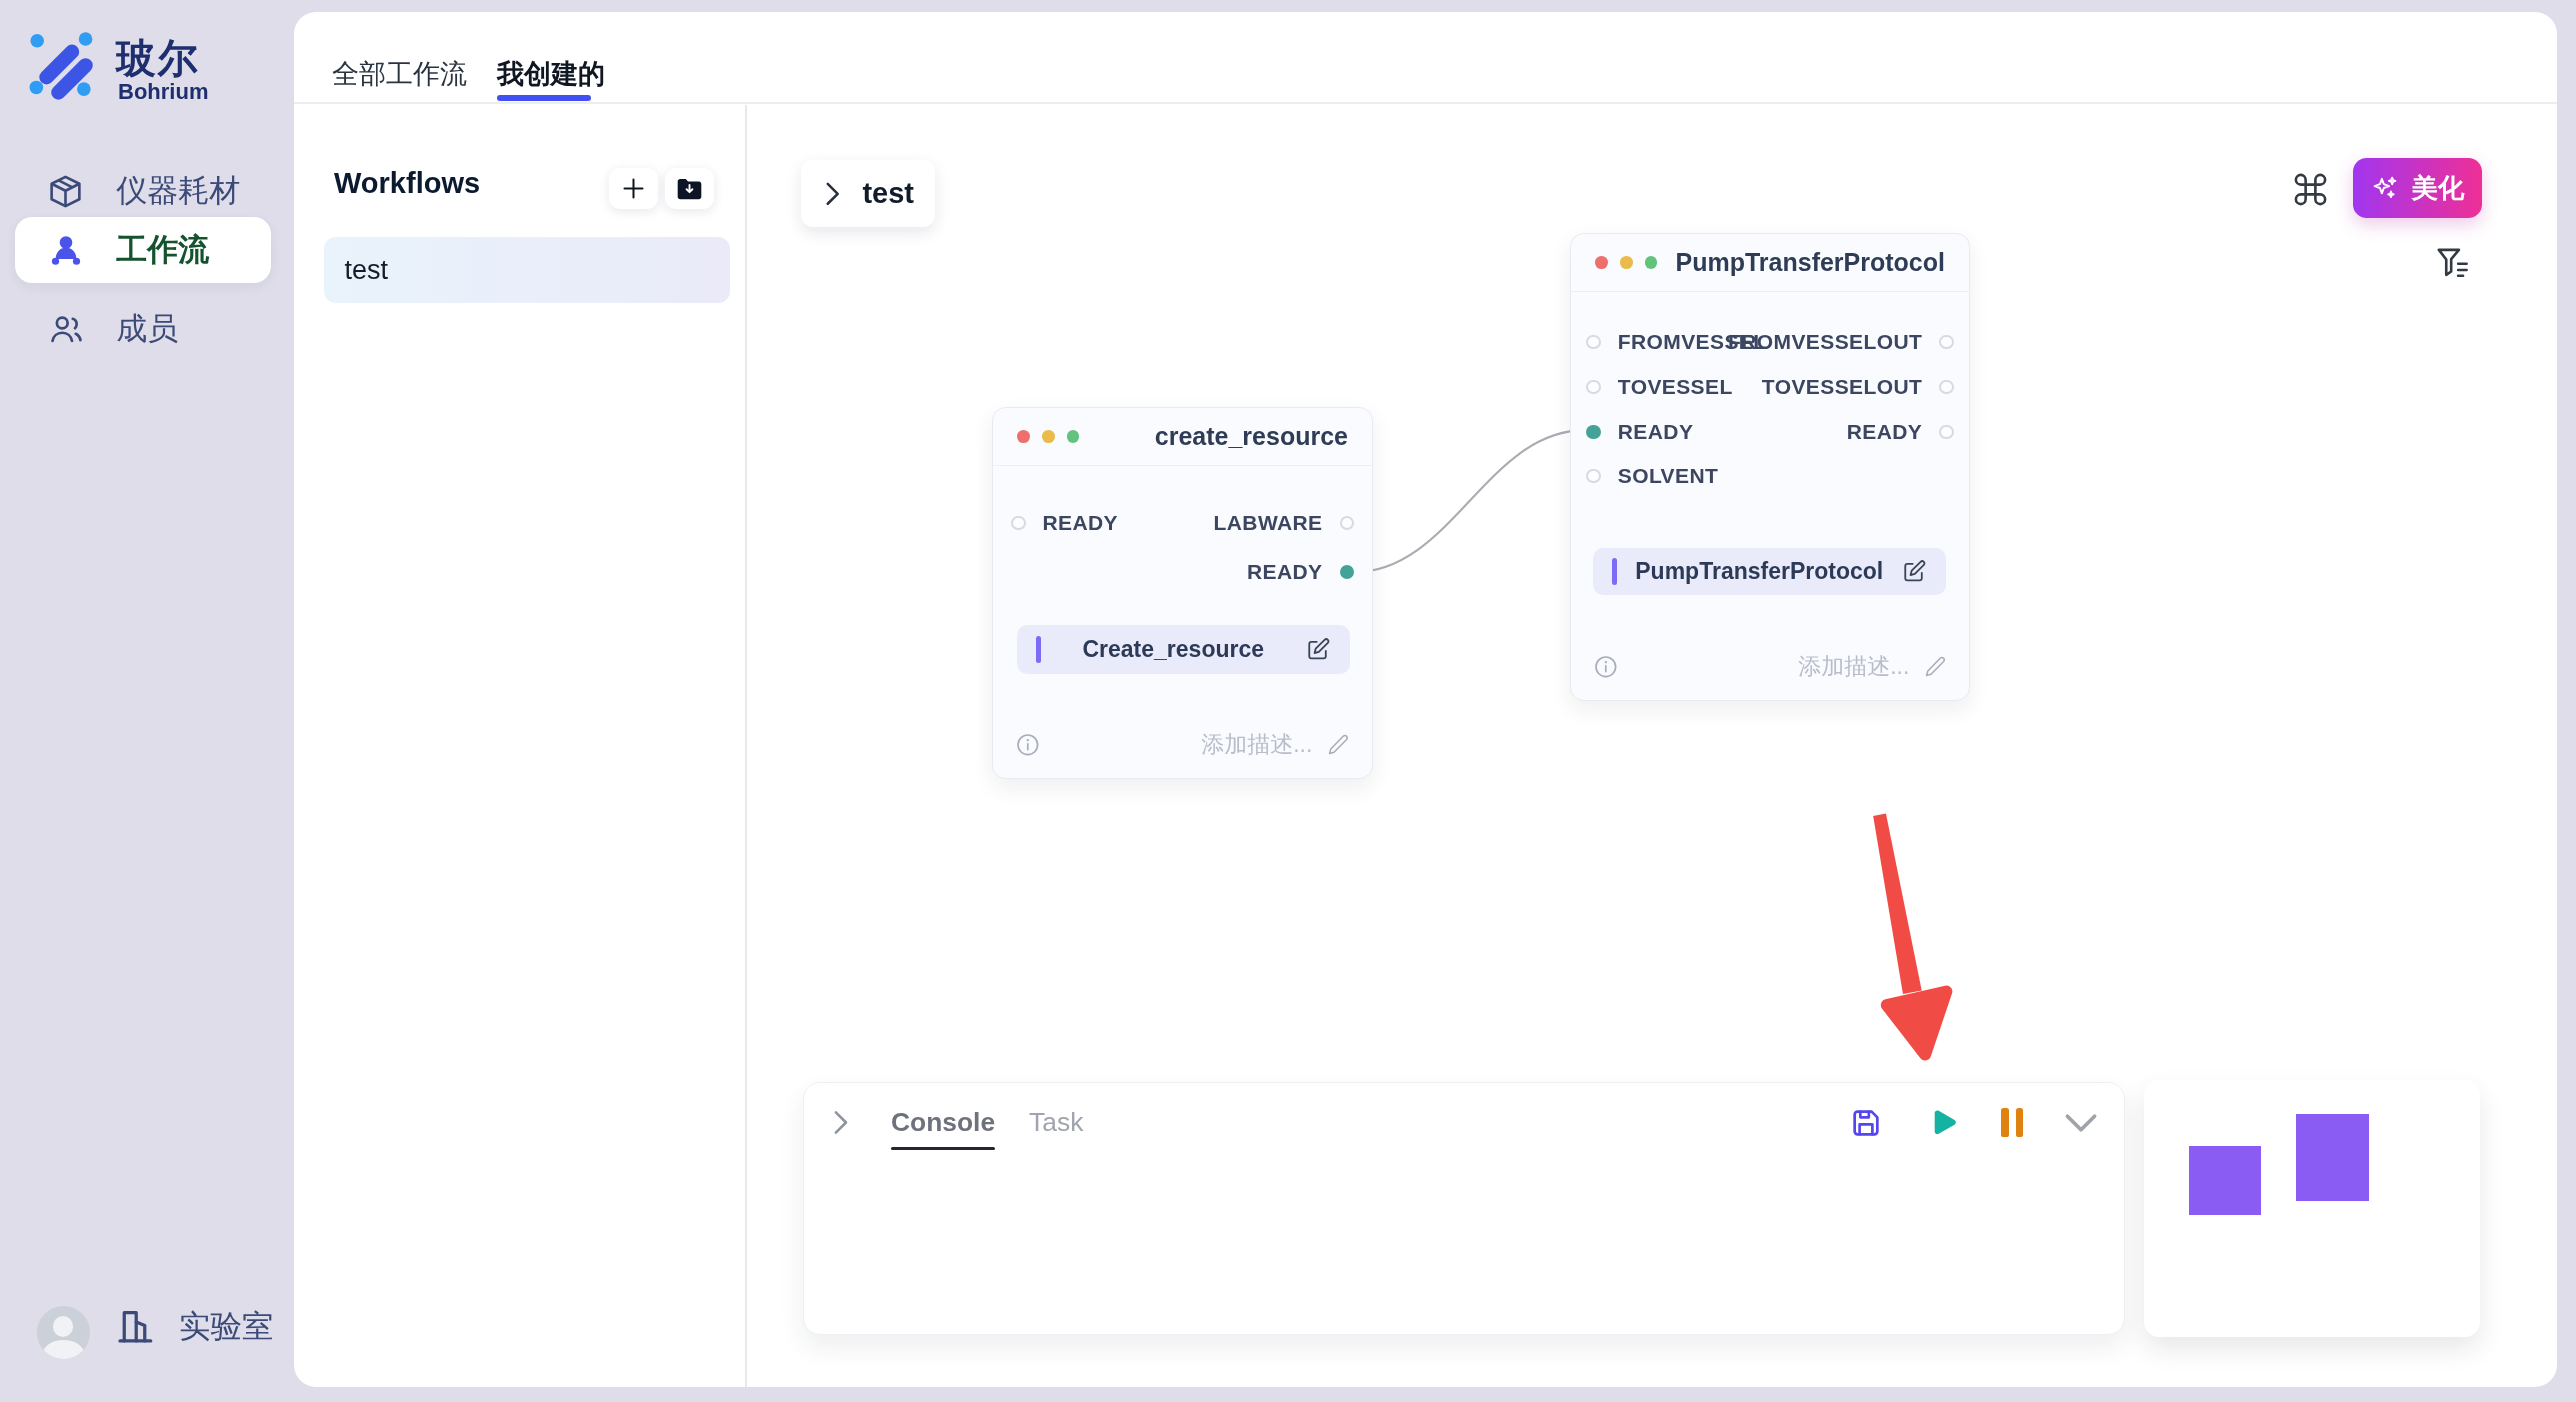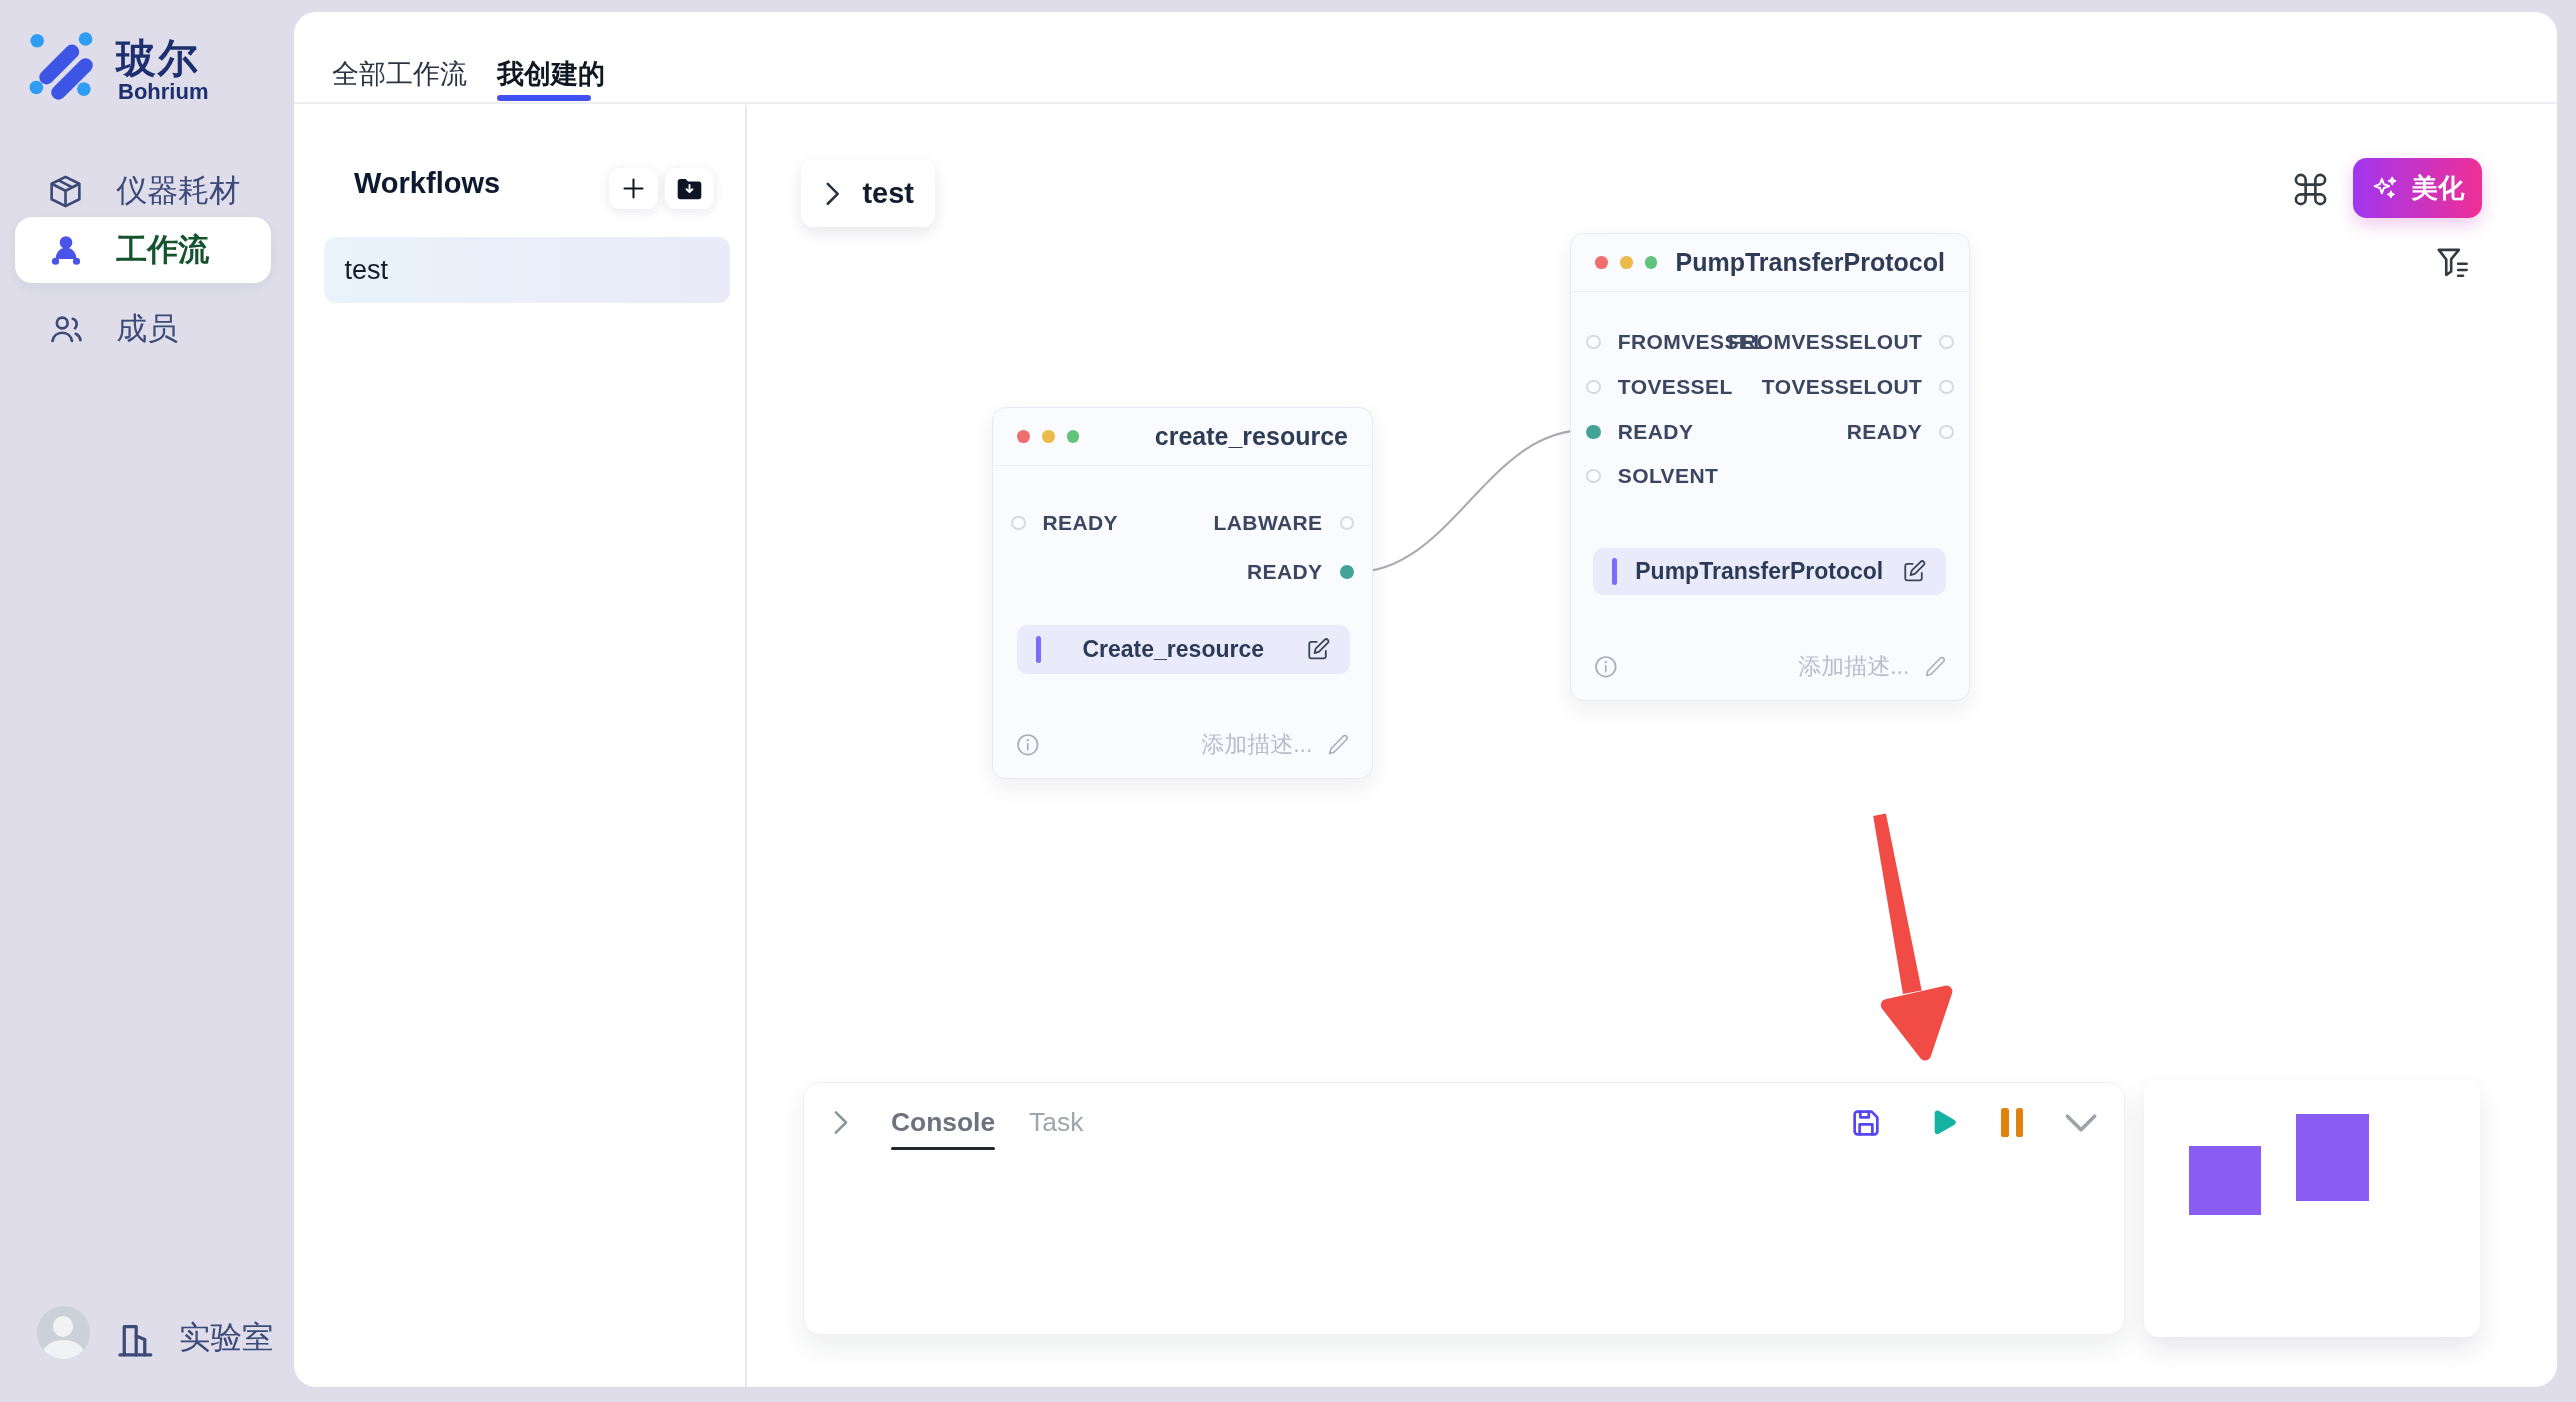--- a/index.html
+++ b/index.html
@@ -16,40 +16,40 @@
   .logo-mark { position:absolute; left:25.6px; top:28px; width:75px; height:73px; }
   .logo-title { position:absolute; left:116px; top:31px; font-size:40px; font-weight:700; color:#1e2f70; letter-spacing:1.7px; }
   .logo-sub   { position:absolute; left:118px; top:79px; font-size:22px; font-weight:700; color:#1e2f70; }
 
   .nav-item { position:absolute; left:15.3px; width:256px; height:66px; border-radius:17px;
               display:flex; align-items:center; gap:31px; padding-left:31px;
               color:#3c4a78; font-size:31px; cursor:pointer; }
   .nav-item.active { background:#ffffff; color:#14532d; font-weight:700; box-shadow:0 3.4px 12px rgba(40,50,100,.06); }
   .nav-icon { width:39px; height:39px; display:flex; align-items:center; justify-content:center; flex:0 0 39px; }
 
-  .user-area { position:absolute; left:37px; top:1306px; display:flex; align-items:flex-end; gap:24px; }
+  .user-area { position:absolute; left:37px; top:1306px; display:flex; align-items:flex-start; gap:24px; }
   .avatar { width:53px; height:53px; border-radius:50%; background:#ccd0d8; position:relative; overflow:hidden; flex:0 0 53px; }
   .avatar .head { position:absolute; left:16px; top:10.2px; width:20.4px; height:20.4px; border-radius:50%; background:#f0f2f5; }
   .avatar .body { position:absolute; left:6px; top:34px; width:41px; height:27px; border-radius:50%; background:#f0f2f5; }
   .lab-label { font-size:31.5px; color:#3c4a78; font-weight:500; }
 
   
   .main-card { position:absolute; left:294px; top:12px; width:2263px; height:1375px;
                background:#ffffff; border-radius:22px; }
 
   
   .tab-divider { position:absolute; left:294px; top:102px; width:2263px; height:1.7px; background:#ededf1; }
   .tab { position:absolute; top:56px; font-size:27px; color:#2a3340; cursor:pointer; }
   .tab.t0 { left:332px; }
   .tab.t1 { left:497px; font-weight:700; color:#0f1722; }
   .tab-underline { position:absolute; left:497px; top:95px; width:94px; height:6px; border-radius:3.4px; background:#4050f2; }
 
   
   .panel-divider { position:absolute; left:745px; top:105px; width:1.7px; height:1282px; background:#e8e8ee; }
-  .wf-title { position:absolute; left:354px; top:167px; font-size:29px; font-weight:800; color:#0c1a30; }
+  .wf-title { position:absolute; left:334px; top:167px; font-size:29px; font-weight:800; color:#0c1a30; }
   .icon-btn { position:absolute; top:168px; width:49px; height:41px; background:#fff; border-radius:11px;
               box-shadow:0 2.6px 10.2px rgba(20,28,60,.10); display:flex; align-items:center; justify-content:center; cursor:pointer; }
   .icon-btn.add { left:609px; }
   .icon-btn.folder { left:665px; }
   .wf-item { position:absolute; left:324px; top:237px; width:406px; height:66px; border-radius:12px;
              background:linear-gradient(90deg,#e9f3fb,#eaeaf9);
              display:flex; align-items:center; padding-left:20.4px;
              font-size:27px; font-weight:500; color:#141d2b; cursor:pointer; }
 
   

